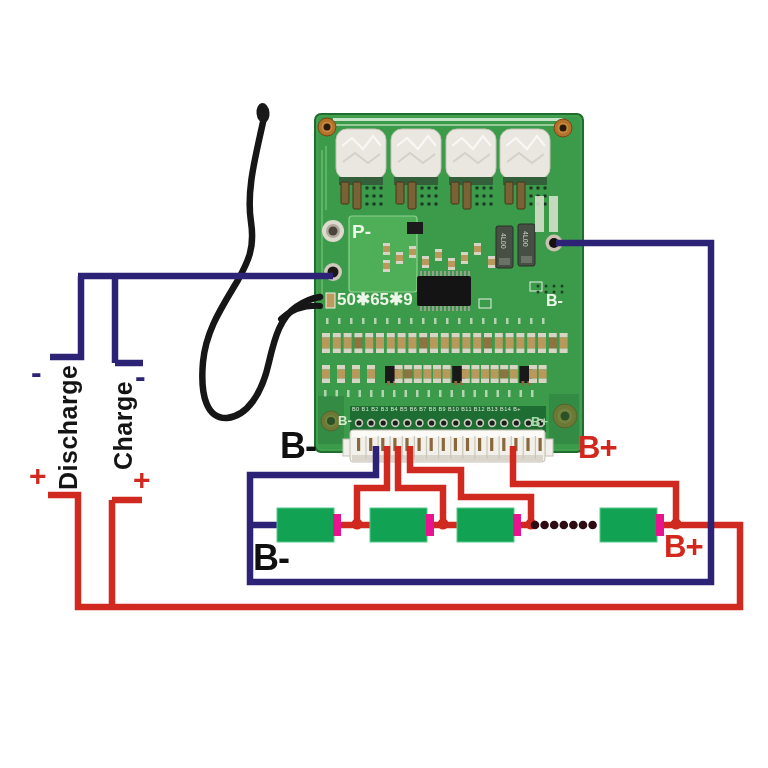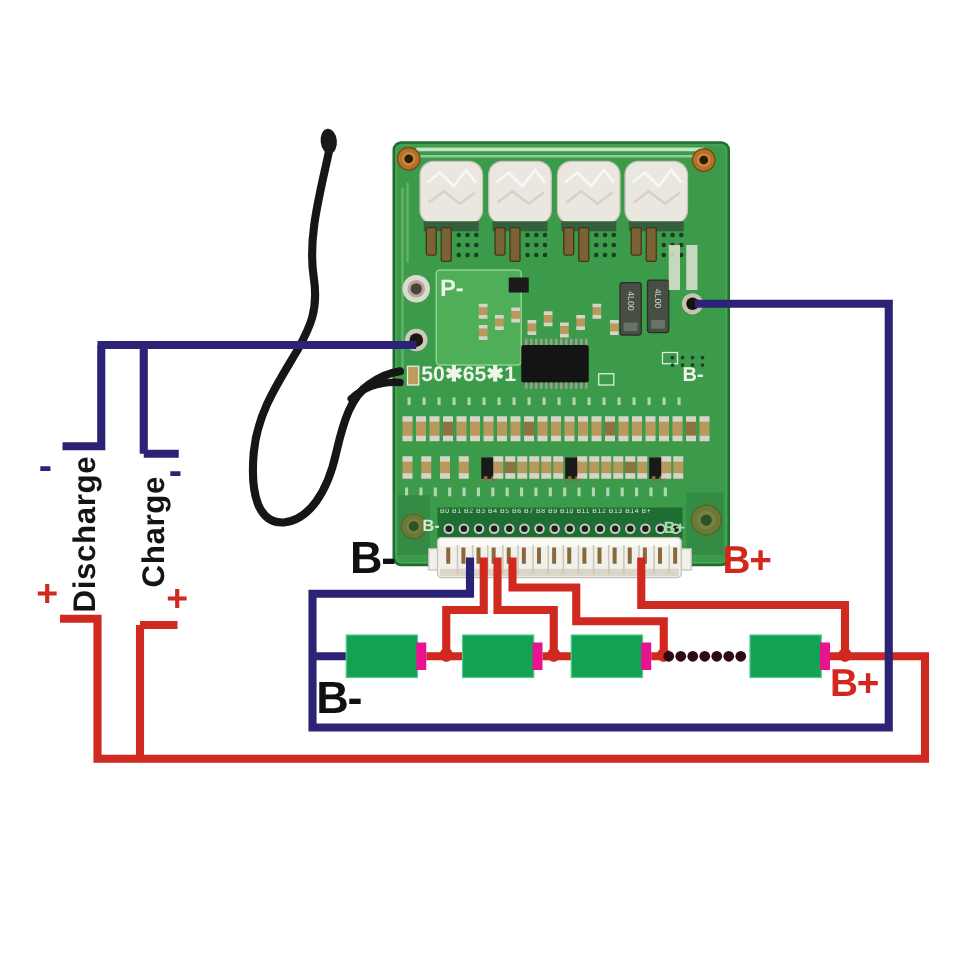--- a/index.html
+++ b/index.html
@@ -527,20 +527,20 @@
 <div class="lbl sign-neg" style="left:135px;top:360px;">-</div>
 <div class="lbl sign-pos" style="left:29px;top:461px;">+</div>
 <div class="lbl sign-pos" style="left:133px;top:465px;">+</div>
 
 <div class="lbl big-black" style="left:280px;top:428px;">B-</div>
 <div class="lbl big-red" style="left:578px;top:432px;">B+</div>
 <div class="lbl big-black" style="left:253px;top:540px;">B-</div>
 <div class="lbl big-red" style="left:664px;top:531px;">B+</div>
 
 <div class="lbl silk" style="left:352px;top:222px;font-size:19px;">P-</div>
-<div class="lbl silk" style="left:337px;top:291px;font-size:17px;">50✱65✱1</div>
+<div class="lbl silk" style="left:337px;top:291px;font-size:17px;">50✱65✱9</div>
 <div class="lbl silk" style="left:546px;top:293px;font-size:16px;">B-</div>
 <div class="lbl pinrow" style="left:352px;top:407px;">B0 B1 B2 B3 B4 B5 B6 B7 B8 B9 B10 B11 B12 B13 B14 B+</div>
 <div class="lbl silk" style="left:338px;top:414px;font-size:13px;color:#d6ecd0;">B-</div>
 <div class="lbl silk" style="left:531px;top:415px;font-size:13px;color:#a8dcab;">B+</div>
 <div class="lbl shuntlbl" style="left:507px;top:233px;">4L00</div>
 <div class="lbl shuntlbl" style="left:529px;top:231px;">4L00</div>
 </div>
 
 </body></html>

